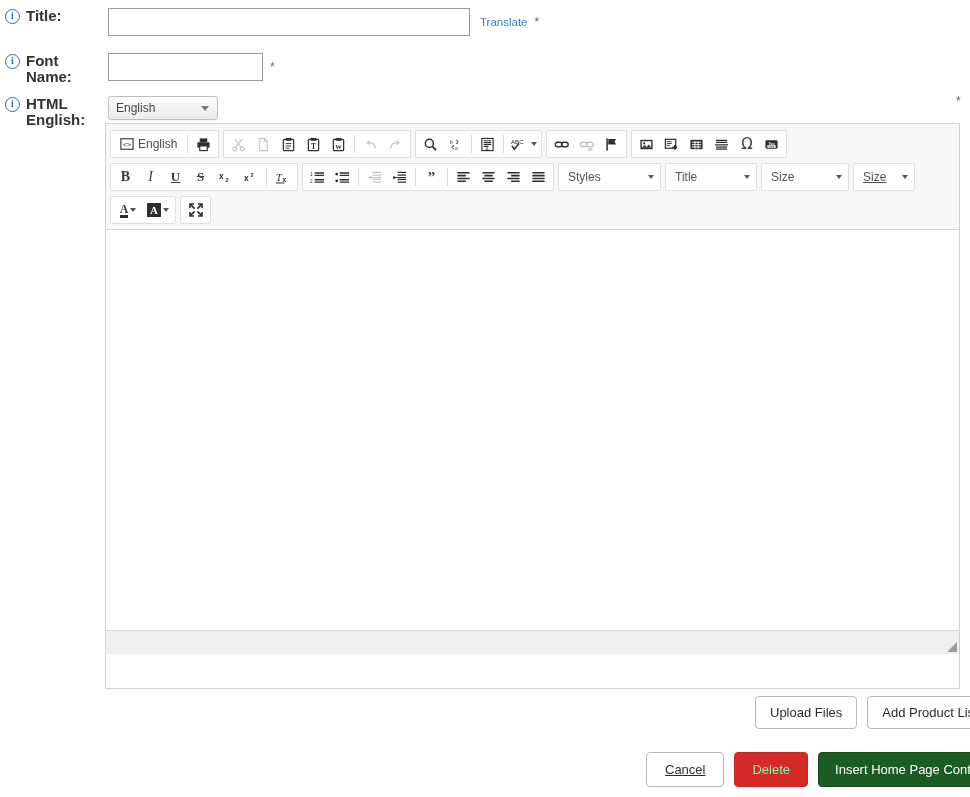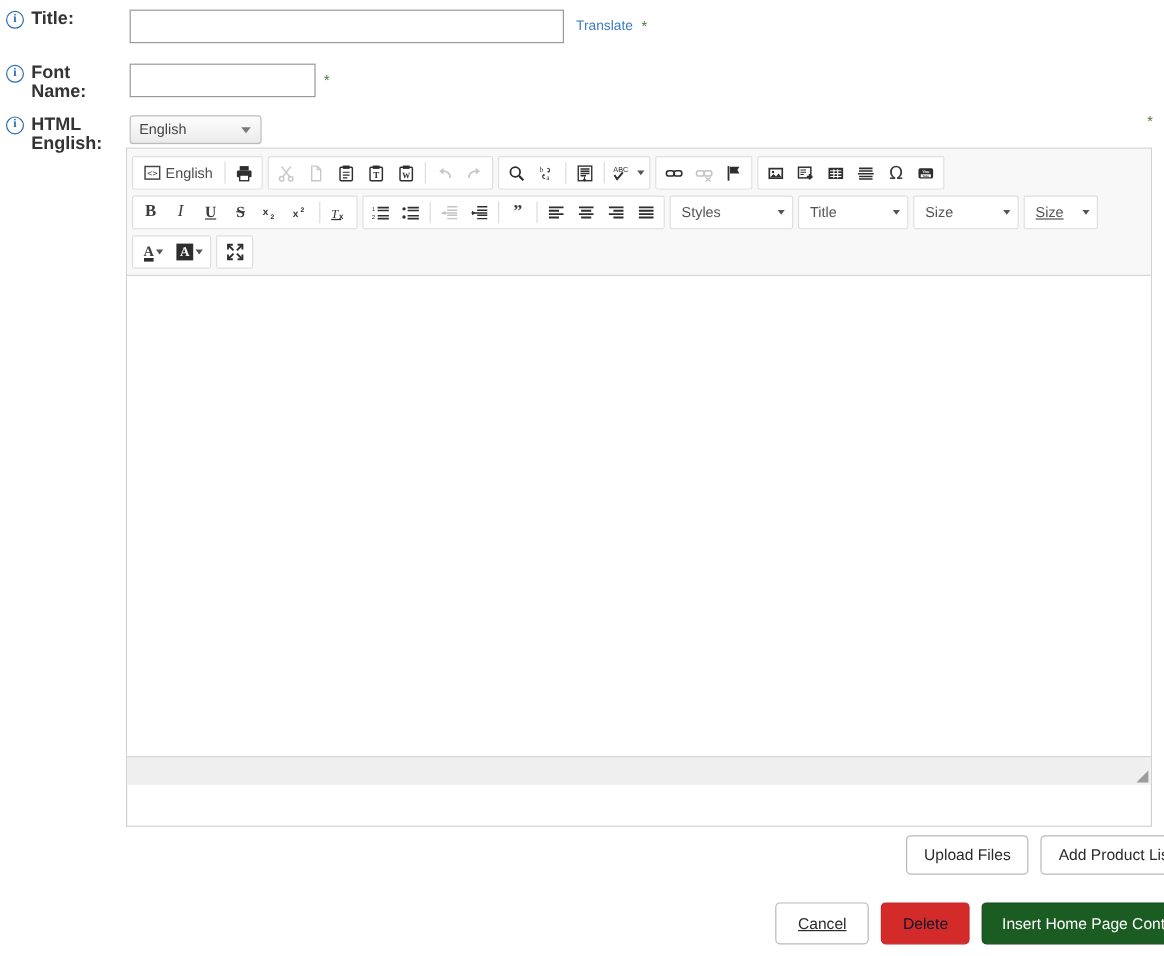--- a/index.html
+++ b/index.html
@@ -112,21 +112,21 @@
   .btn {
     font-family: "Liberation Sans", sans-serif; font-size: 13px;
     border-radius: 4px; cursor: pointer; line-height: 1;
     display: inline-flex; align-items: center; justify-content: center;
     white-space: nowrap;
   }
   .btn-default {
     background: #ffffff; border: 1px solid #b9b9b9; color: #2b2b2b;
     padding: 9px 14px;
   }
-  .btn-danger { border: 1px solid #c62828; color: #0f172a; padding: 10px 17px; }
+  .btn-danger { border: 1px solid #c62828; color: #86efac; padding: 10px 17px; }
   .btn-success { border: 1px solid #14491a; color: #fff; padding: 10px 16px; font-weight: normal; }
 
   .btn-bar { position: absolute; display: flex; gap: 10px; }
 </style>
 </head>
 <body>
 
 <div class="form-row" style="left:0; top:8px;">
   <div class="label-cell">
     <span class="info-icon" style="color: rgb(43, 108, 176); border-color: rgb(43, 108, 176);">i</span>

